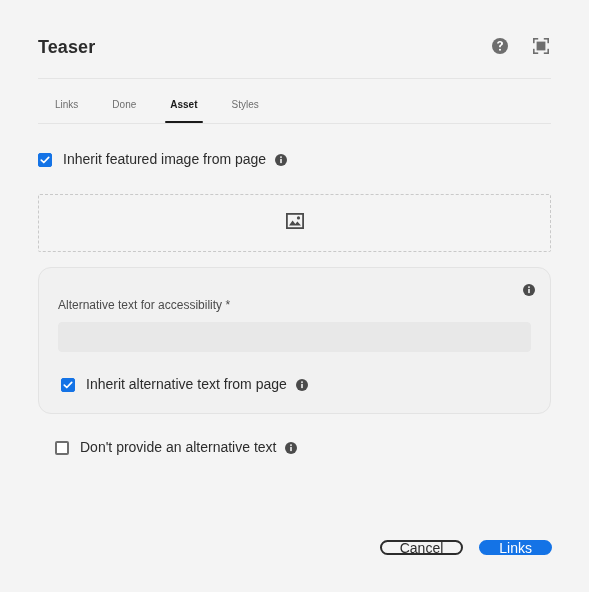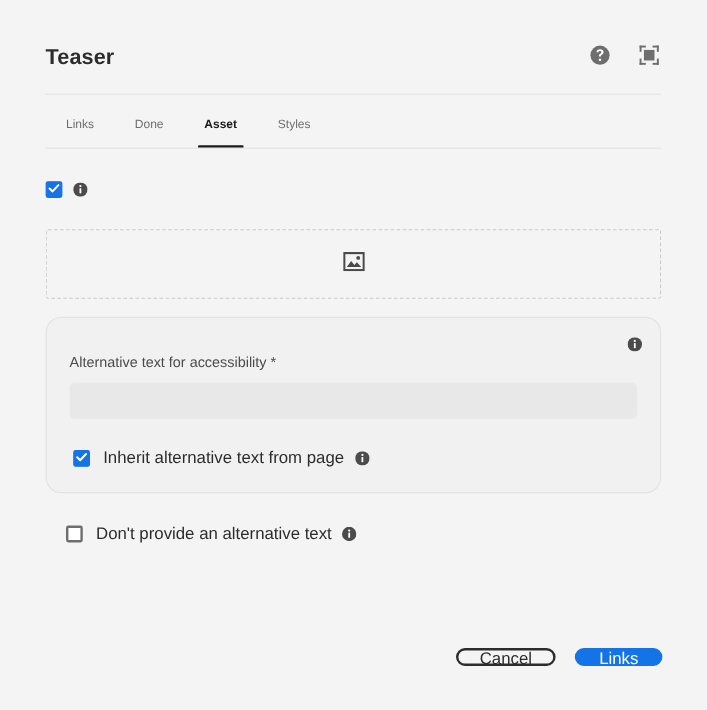--- a/index.html
+++ b/index.html
@@ -285,20 +285,21 @@
   <div class="tabs-rule"></div>
 
   <div class="check-row row-inherit-featured">
     <span class="cbox on">
       <span class="tick">
         <svg width="10" height="10" viewBox="0 0 10 10" aria-hidden="true">
           <path d="M1.3 5.1 L3.8 7.5 L8.7 2.3" stroke="#ffffff" stroke-width="1.7" fill="none" stroke-linecap="round" stroke-linejoin="round"></path>
         </svg>
       </span>
     </span>
+    <span class="check-label">Inherit featured image from page</span>
     <span class="info">
       <svg width="12" height="12" viewBox="0 0 12 12" aria-hidden="true">
         <circle cx="6" cy="6" r="6" fill="#4b4b4b"></circle>
         <rect x="5.25" y="4.9" width="1.5" height="4.2" fill="#ffffff"></rect>
         <circle cx="6" cy="3.1" r="0.95" fill="#ffffff"></circle>
       </svg>
     </span>
   </div>
 
   <div class="dropzone">

